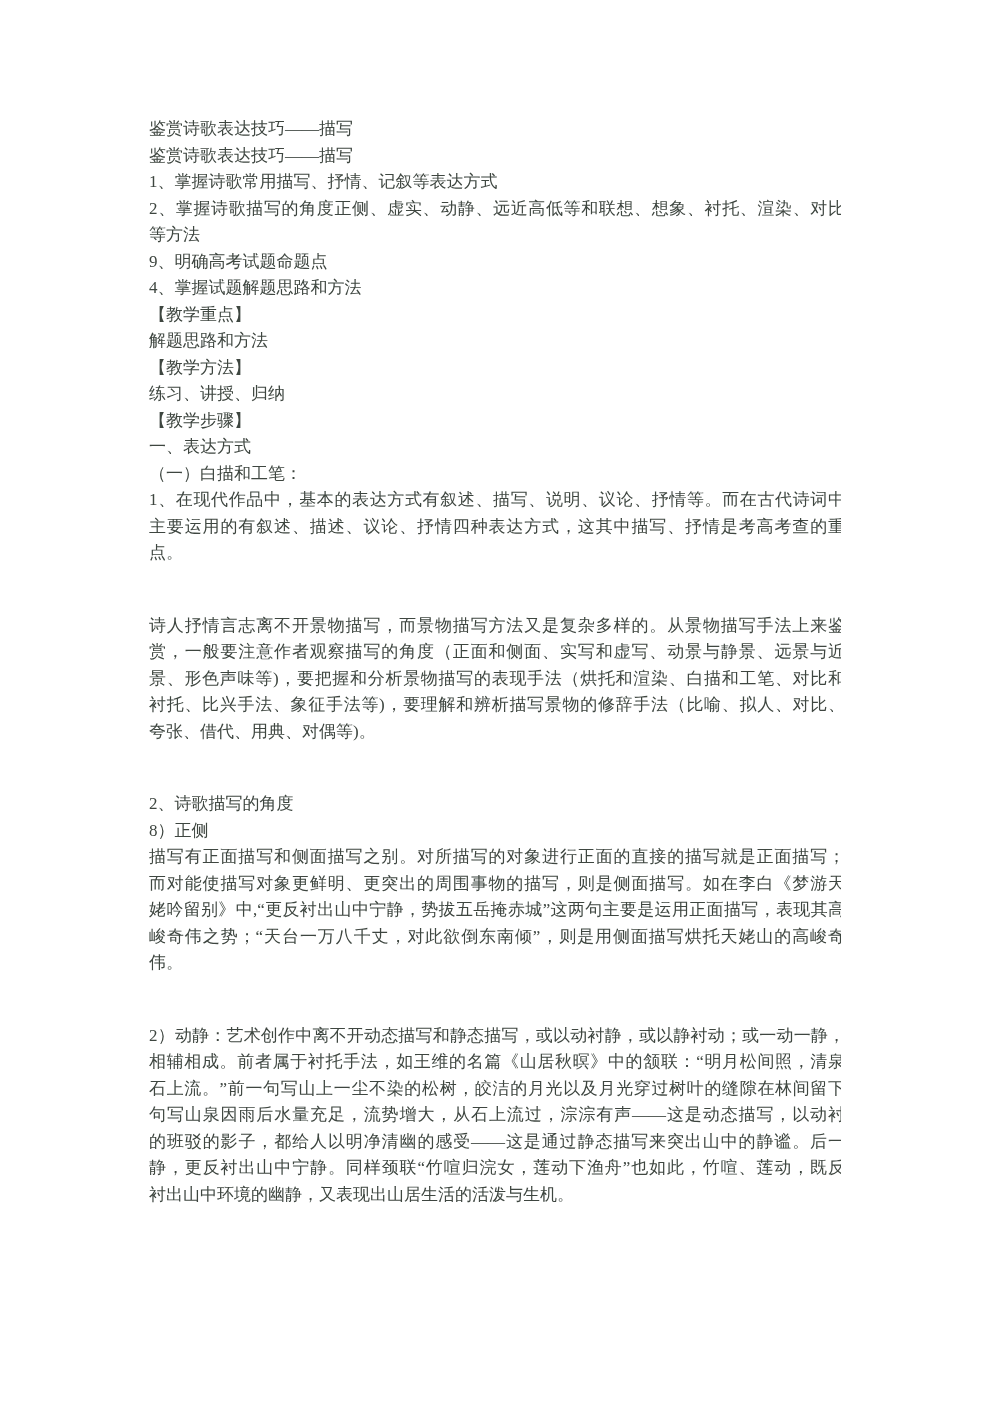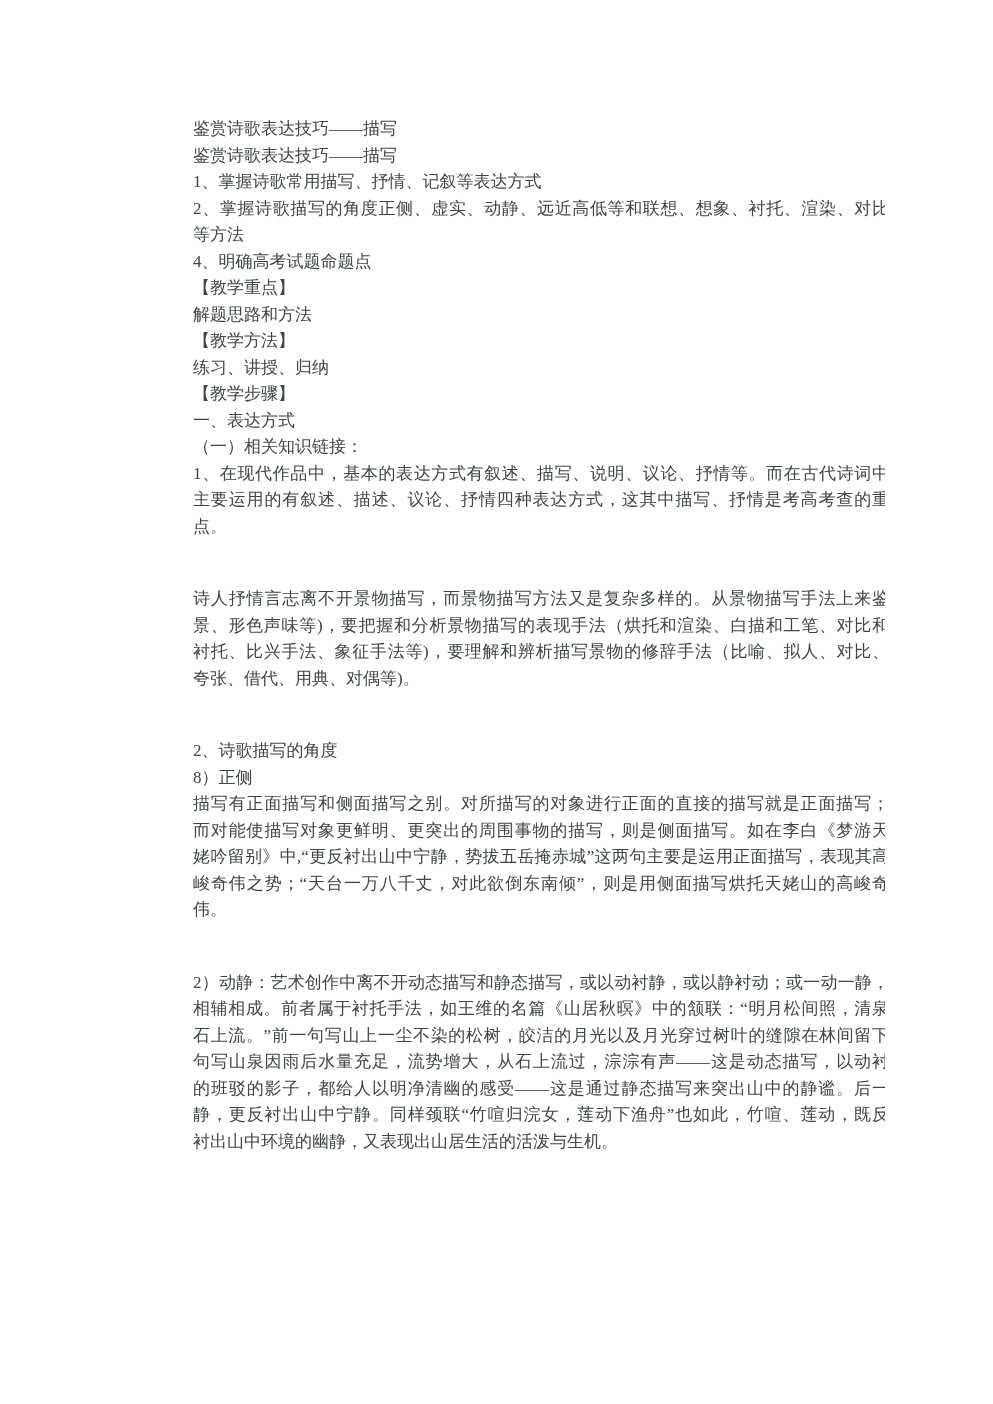--- a/index.html
+++ b/index.html
@@ -6,21 +6,20 @@
     margin: 0;
     padding: 0;
     background: #ffffff;
   }
   .page {
     position: relative;
     width: 841px;
     height: 1404px;
     background: #ffffff;
     overflow: hidden;
-    margin-left: 44px;
   }
   .doc {
     position: absolute;
     left: 149px;
     top: 116px;
     width: 696px;
     font-family: "Liberation Serif", "DejaVu Serif", serif;
     font-size: 17px;
     line-height: 26.5px;
     color: #3e4640;
@@ -40,33 +39,35 @@
 </head>
 <body>
 
 <div class="page">
   <div class="doc" style="color: rgb(62, 70, 64);">
       <div class="line">鉴赏诗歌表达技巧——描写</div>
       <div class="line">鉴赏诗歌表达技巧——描写</div>
       <div class="line">1、掌握诗歌常用描写、抒情、记叙等表达方式</div>
       <div class="line full">2、掌握诗歌描写的角度正侧、虚实、动静、远近高低等和联想、想象、衬托、渲染、对比</div>
       <div class="line">等方法</div>
-      <div class="line">4、明确高考试题命题点</div>
+      <div class="line">9、明确高考试题命题点</div>
+      <div class="line">4、掌握试题解题思路和方法</div>
       <div class="line">【教学重点】</div>
       <div class="line">解题思路和方法</div>
       <div class="line">【教学方法】</div>
       <div class="line">练习、讲授、归纳</div>
       <div class="line">【教学步骤】</div>
       <div class="line">一、表达方式</div>
-      <div class="line">（一）相关知识链接：</div>
+      <div class="line">（一）白描和工笔：</div>
       <div class="line full">1、在现代作品中，基本的表达方式有叙述、描写、说明、议论、抒情等。而在古代诗词中</div>
       <div class="line full">主要运用的有叙述、描述、议论、抒情四种表达方式，这其中描写、抒情是考高考查的重</div>
       <div class="line">点。</div>
       <div class="spacer" style="height: 46px;"></div>
       <div class="line full">诗人抒情言志离不开景物描写，而景物描写方法又是复杂多样的。从景物描写手法上来鉴</div>
+      <div class="line full">赏，一般要注意作者观察描写的角度（正面和侧面、实写和虚写、动景与静景、远景与近</div>
       <div class="line full">景、形色声味等)，要把握和分析景物描写的表现手法（烘托和渲染、白描和工笔、对比和</div>
       <div class="line full">衬托、比兴手法、象征手法等)，要理解和辨析描写景物的修辞手法（比喻、拟人、对比、</div>
       <div class="line">夸张、借代、用典、对偶等)。</div>
       <div class="spacer" style="height: 46px;"></div>
       <div class="line">2、诗歌描写的角度</div>
       <div class="line">8）正侧</div>
       <div class="line full">描写有正面描写和侧面描写之别。对所描写的对象进行正面的直接的描写就是正面描写；</div>
       <div class="line full">而对能使描写对象更鲜明、更突出的周围事物的描写，则是侧面描写。如在李白《梦游天</div>
       <div class="line full">姥吟留别》中,“更反衬出山中宁静，势拔五岳掩赤城”这两句主要是运用正面描写，表现其高</div>
       <div class="line full">峻奇伟之势；“天台一万八千丈，对此欲倒东南倾”，则是用侧面描写烘托天姥山的高峻奇</div>

